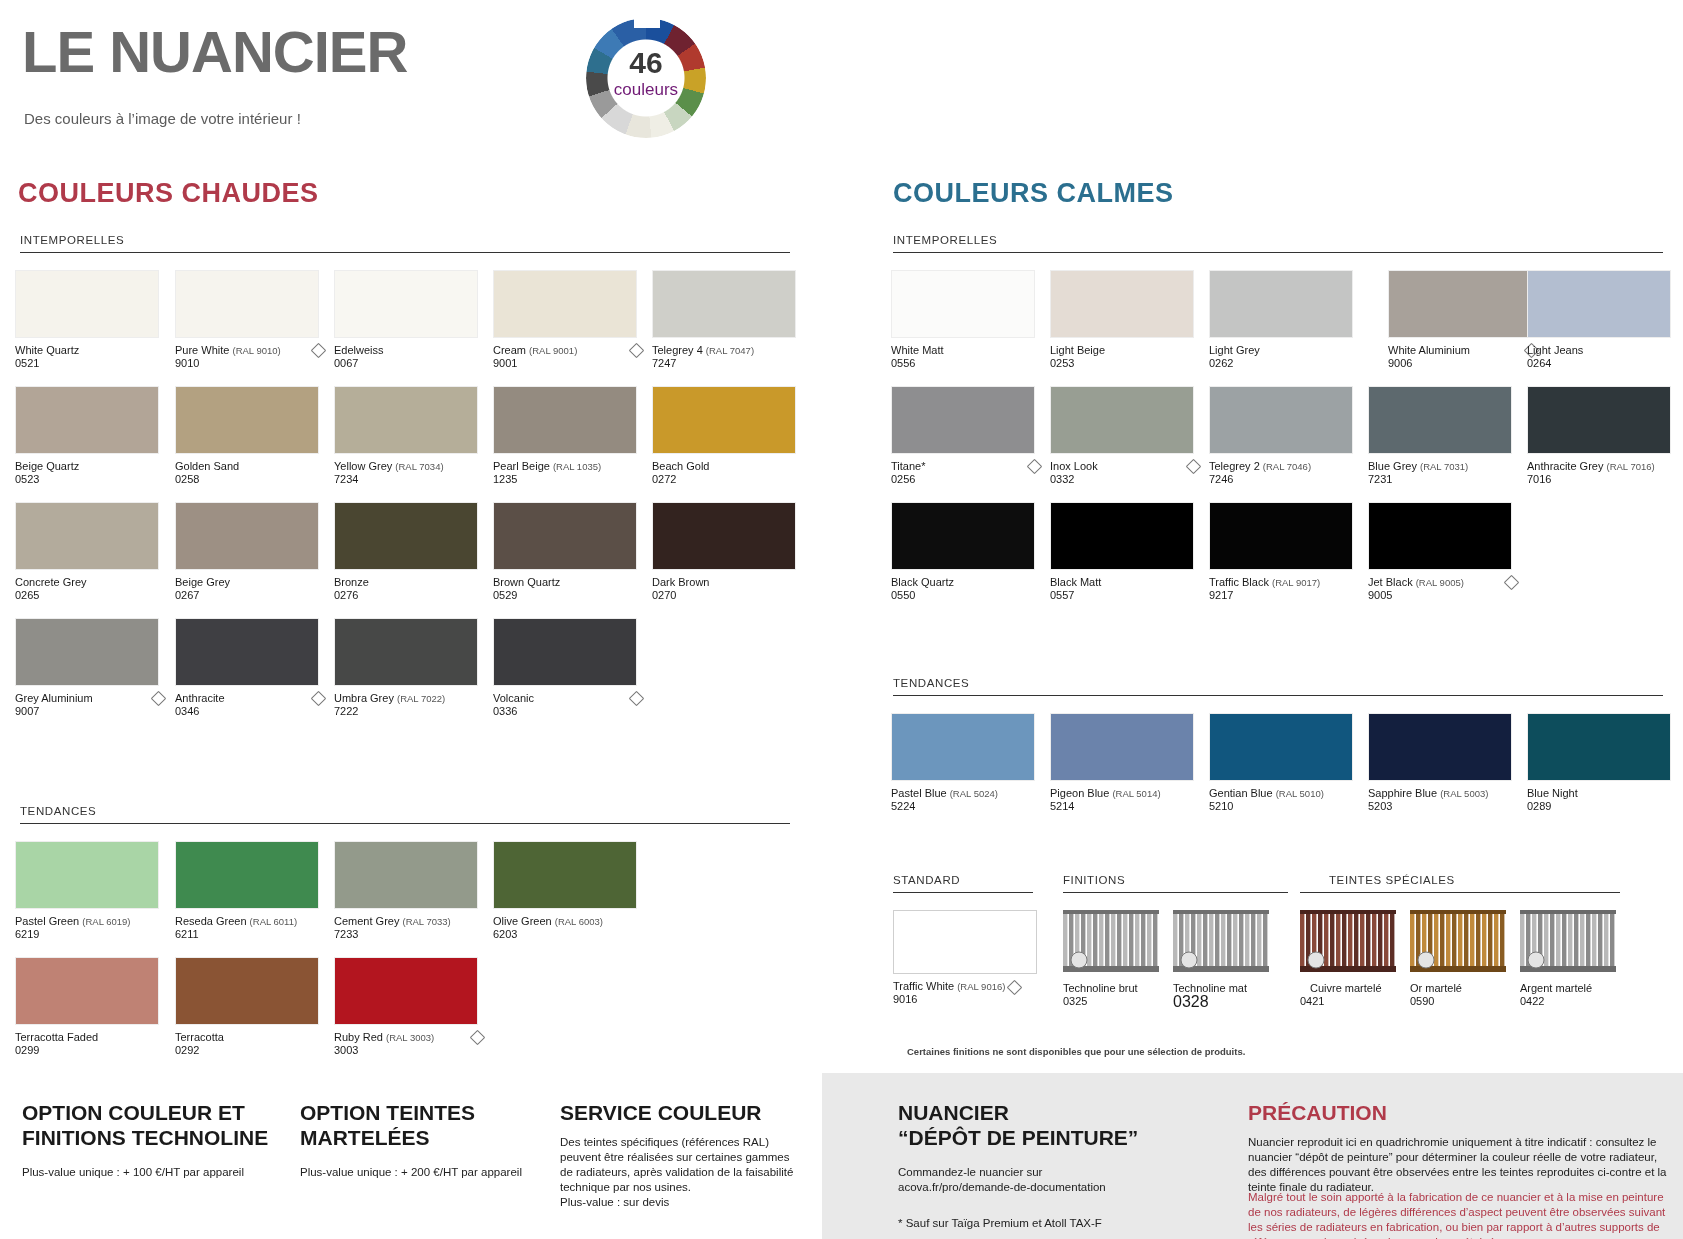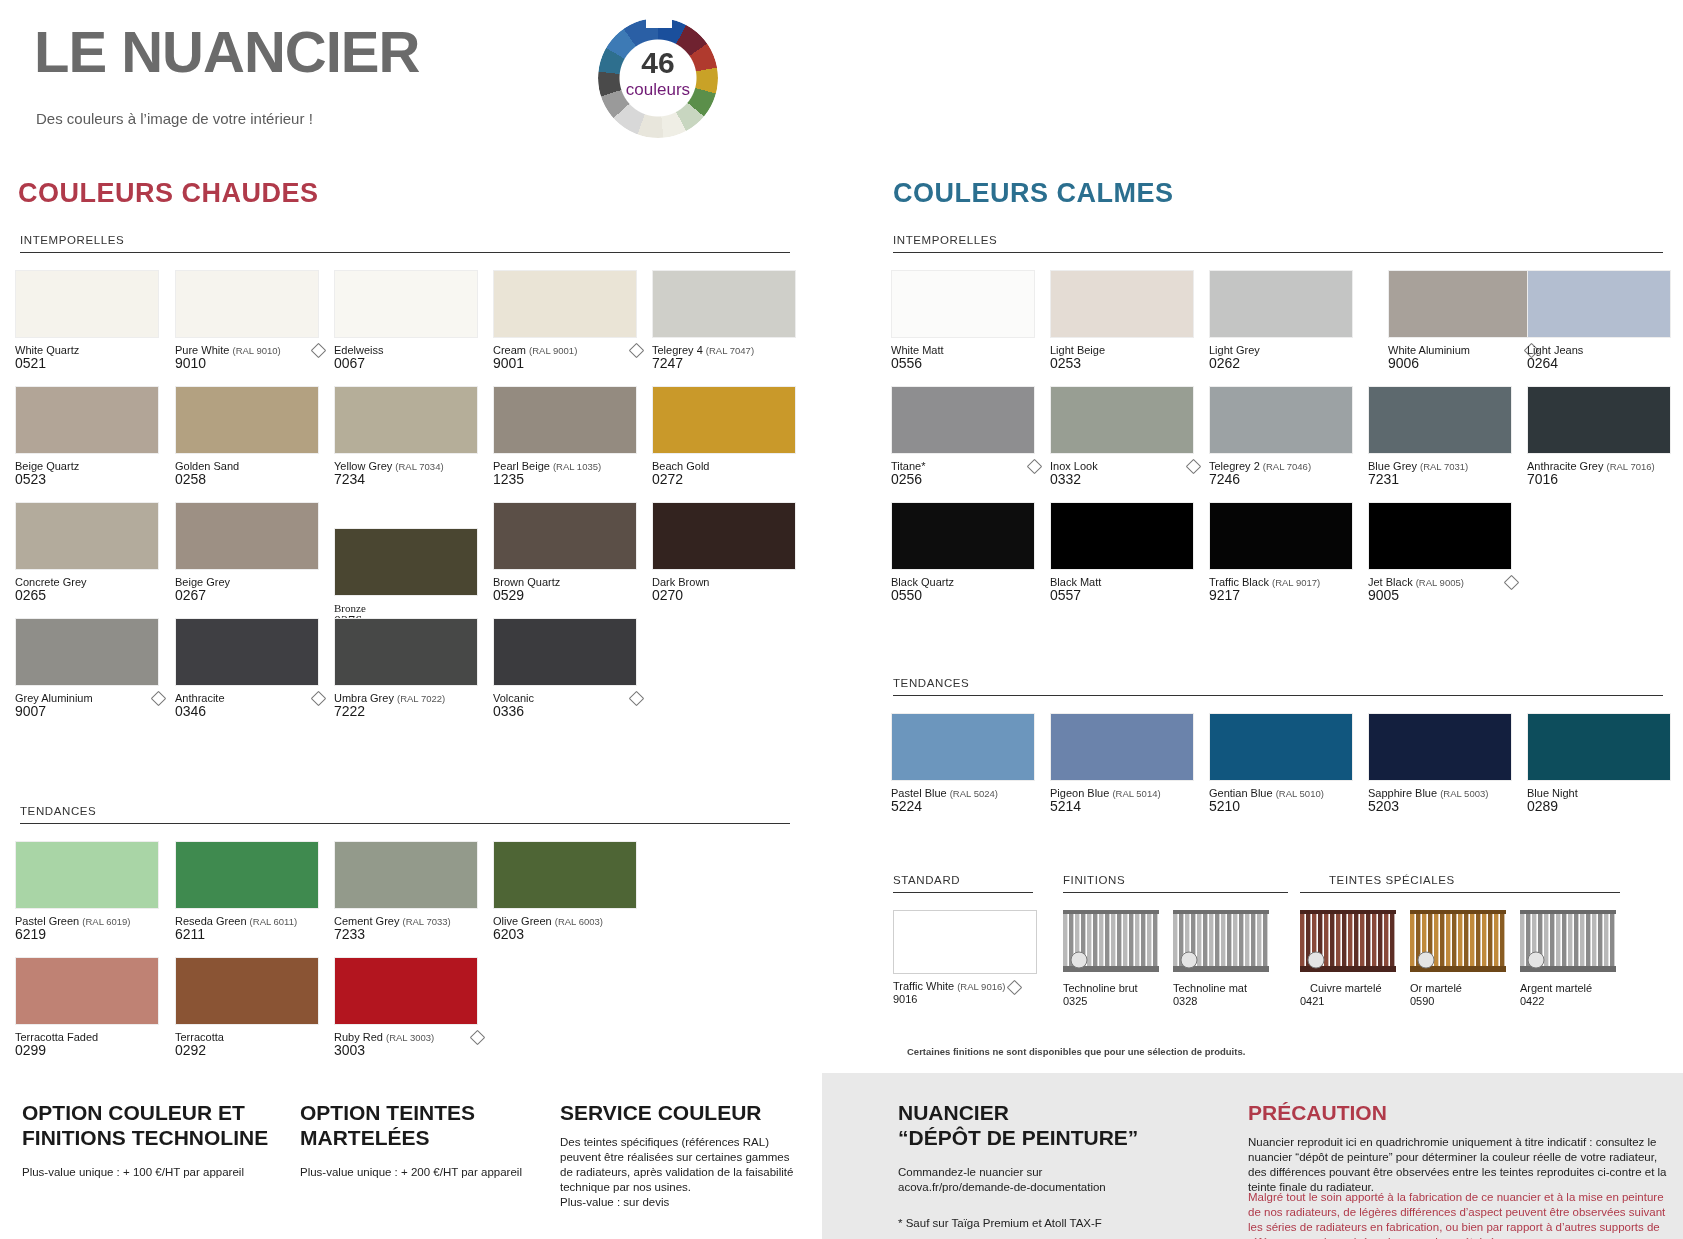--- a/index.html
+++ b/index.html
@@ -5,21 +5,21 @@
   html,body{margin:0;padding:0;}
   body{
     width:1683px;height:1239px;
     background:#ffffff;
     font-family:"Liberation Sans", sans-serif;
     color:#1a1a1a;
     position:relative;
     overflow:hidden;
   }
   
-  #header{position:absolute;left:12px;top:0;width:1386px;height:160px;}
+  #header{position:absolute;left:0;top:0;width:1386px;height:160px;}
   #title-main{position:absolute;left:22px;top:18px;font-size:58px;font-weight:bold;color:#6b6b6b;letter-spacing:-1px;}
   #title-sub{position:absolute;left:24px;top:110px;font-size:15px;color:#5b5b5b;}
   #logo-wrap{position:absolute;left:576px;top:10px;width:140px;height:128px;}
   .ring{position:absolute;left:10px;top:8px;width:120px;height:120px;border-radius:50%;
         background:conic-gradient(
           #1a4f9c 0deg 28deg,
           #6f2230 28deg 55deg,
           #b03a2e 55deg 80deg,
           #c9a227 80deg 105deg,
           #5b8f4a 105deg 130deg,
@@ -44,21 +44,21 @@
   #calm-title{left:893px;top:178px;color:#2b6f8f;}
 
   .grp-label{position:absolute;font-size:11.5px;letter-spacing:.6px;color:#333;}
   .grp-rule{position:absolute;height:1px;background:#333;}
 
   
   .sw{position:absolute;}
   .sw .chip{width:142px;height:66px;border:1px solid #ededed;}
   .sw .nm{margin-top:6px;font-size:11px;line-height:13px;color:#1a1a1a;width:155px;}
   .sw .nm .ral{font-size:9.5px;color:#555;}
-  .sw .code{font-size:14px;line-height:13px;color:#1a1a1a;}
+  .sw .code{font-size:11px;line-height:13px;color:#1a1a1a;}
   .diamond{display:inline-block;width:9px;height:9px;border:1px solid #777;transform:rotate(45deg);
            border-radius:1px;vertical-align:middle;margin-left:4px;}
   .dia-abs{position:absolute;right:6px;top:1px;}
   .nmrow{position:relative;width:155px;}
 
   
   .tex{background-image:
       radial-gradient(rgba(255,255,255,.30) .7px, transparent .8px),
       radial-gradient(rgba(0,0,0,.22) .7px, transparent .8px);
       background-size:4px 4px, 5px 5px;background-position:0 0,2px 2px;}
@@ -186,21 +186,21 @@
       </div>
       <div class="code">0265</div>
     </div>
     <div class="sw" style="left: 175px; top: 502px;">
       <div class="chip tex" style="background: rgb(157, 144, 132);"></div>
       <div class="nmrow">
         <div class="nm">Beige Grey </div>
       </div>
       <div class="code">0267</div>
     </div>
-    <div class="sw" style="left: 334px; top: 528px; font-family: Liberation Serif, serif;">
+    <div class="sw" style="left: 334px; top: 502px;">
       <div class="chip" style="background: rgb(74, 70, 49);"></div>
       <div class="nmrow">
         <div class="nm">Bronze </div>
       </div>
       <div class="code">0276</div>
     </div>
     <div class="sw" style="left: 493px; top: 502px;">
       <div class="chip tex" style="background: rgb(91, 79, 71);"></div>
       <div class="nmrow">
         <div class="nm">Brown Quartz </div>
@@ -481,21 +481,21 @@
         <rect x="54" y="2" width="4.4" height="58" fill="#8f8f8f"></rect>
         <rect x="60" y="2" width="4.4" height="58" fill="#b9b9b9"></rect>
         <rect x="66" y="2" width="4.4" height="58" fill="#8f8f8f"></rect>
         <rect x="72" y="2" width="4.4" height="58" fill="#b9b9b9"></rect>
         <rect x="78" y="2" width="4.4" height="58" fill="#8f8f8f"></rect>
         <rect x="84" y="2" width="4.4" height="58" fill="#b9b9b9"></rect>
         <rect x="90" y="2" width="4.4" height="58" fill="#8f8f8f"></rect>
         <rect x="0" y="0" width="96" height="4" fill="#6f6f6f"></rect>
         <rect x="0" y="56" width="96" height="6" fill="#6f6f6f"></rect>
         <circle cx="16" cy="50" r="8" fill="#e4e4e4" stroke="#777"></circle>
-      </svg><div class="nmrow small-cap" style="width: 110px;"><span>Technoline mat </span></div><div style="font-size: 11px; line-height: 13px;">0328</div></div>
+      </svg><div class="nmrow small-cap" style="width: 110px;"><span>Technoline mat </span></div><div style="font-size: 16px; line-height: 13px;">0328</div></div>
     <div style="position: absolute; left: 1300px; top: 910px;"><svg width="96" height="62" viewBox="0 0 96 62">
         <rect x="0" y="2" width="4.4" height="58" fill="#8a4a3a"></rect>
         <rect x="6" y="2" width="4.4" height="58" fill="#5e2f26"></rect>
         <rect x="12" y="2" width="4.4" height="58" fill="#8a4a3a"></rect>
         <rect x="18" y="2" width="4.4" height="58" fill="#5e2f26"></rect>
         <rect x="24" y="2" width="4.4" height="58" fill="#8a4a3a"></rect>
         <rect x="30" y="2" width="4.4" height="58" fill="#5e2f26"></rect>
         <rect x="36" y="2" width="4.4" height="58" fill="#8a4a3a"></rect>
         <rect x="42" y="2" width="4.4" height="58" fill="#5e2f26"></rect>
         <rect x="48" y="2" width="4.4" height="58" fill="#8a4a3a"></rect>

